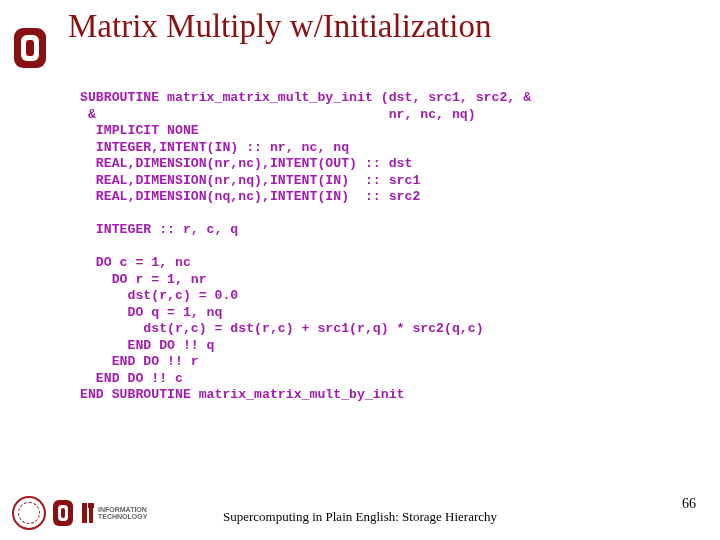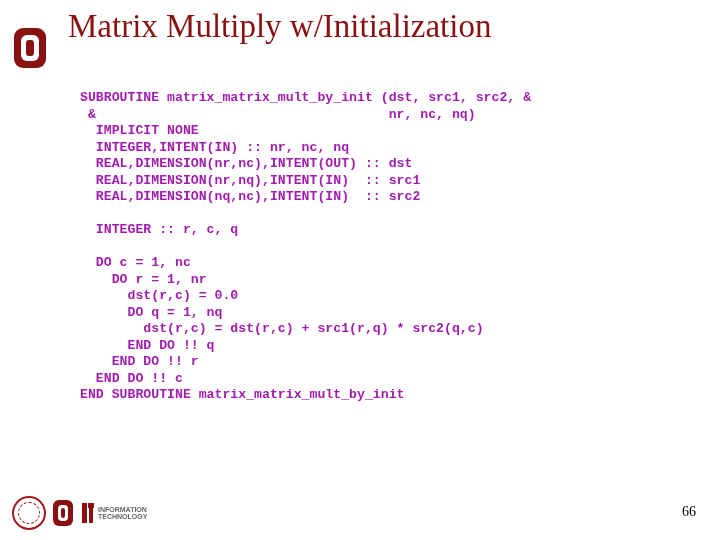--- a/index.html
+++ b/index.html
@@ -45,21 +45,21 @@
     bottom: 14px;
     left: 0;
     right: 0;
     text-align: center;
     font-size: 13px;
     color: #000;
     line-height: 1.3;
   }
   .page-num {
     position: absolute;
-    bottom: 20px;
+    bottom: 28px;
     right: 24px;
     font-size: 14px;
     color: #000;
   }
   .footer-logos {
     position: absolute;
     bottom: 10px;
     left: 12px;
     display: flex;
     align-items: center;
@@ -122,20 +122,21 @@
     DO r = 1, nr
       dst(r,c) = 0.0
       DO q = 1, nq
         dst(r,c) = dst(r,c) + src1(r,q) * src2(q,c)
       END DO !! q
     END DO !! r
   END DO !! c
 END SUBROUTINE matrix_matrix_mult_by_init</pre>
 
 <div class="footer">
+  <div>Supercomputing in Plain English: Storage Hierarchy</div>
 </div>
 
 <div class="page-num">66</div>
 
 <div class="footer-logos">
   <div class="oscer-seal"></div>
   <div class="ou-small">
     <svg viewBox="0 0 22 28" width="22" height="28">
       <rect x="1" y="1" width="20" height="26" rx="6" ry="6" fill="#8a1111"></rect>
       <rect x="6" y="6" width="10" height="16" rx="4" ry="4" fill="#fff"></rect>

